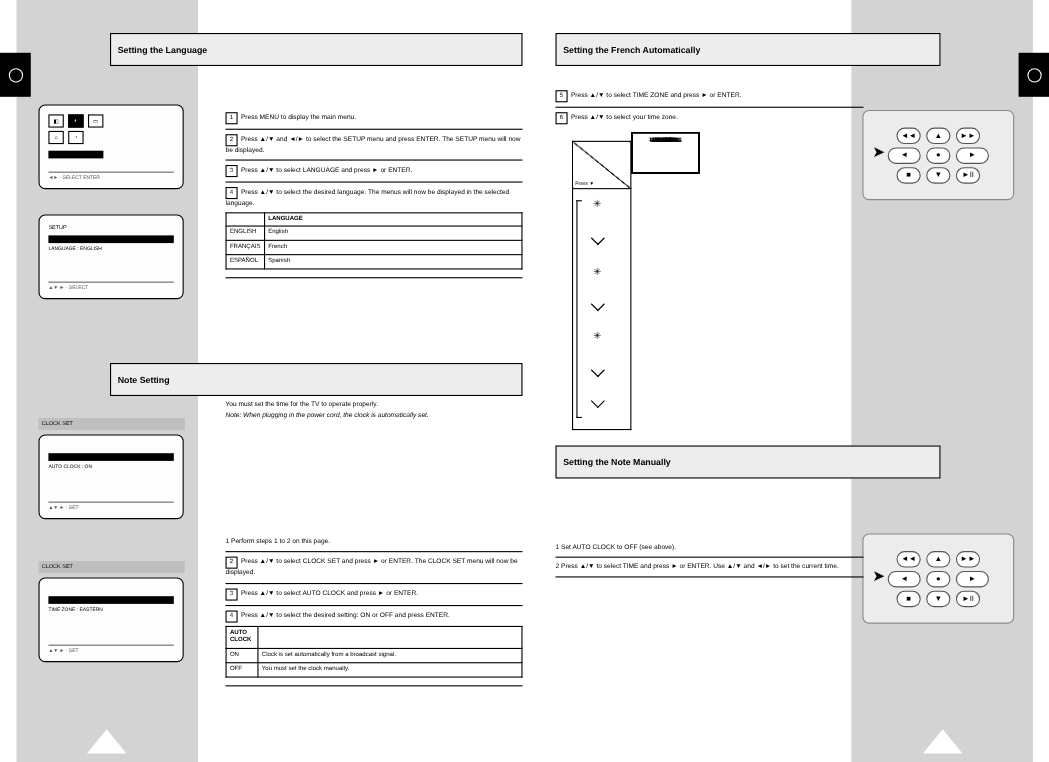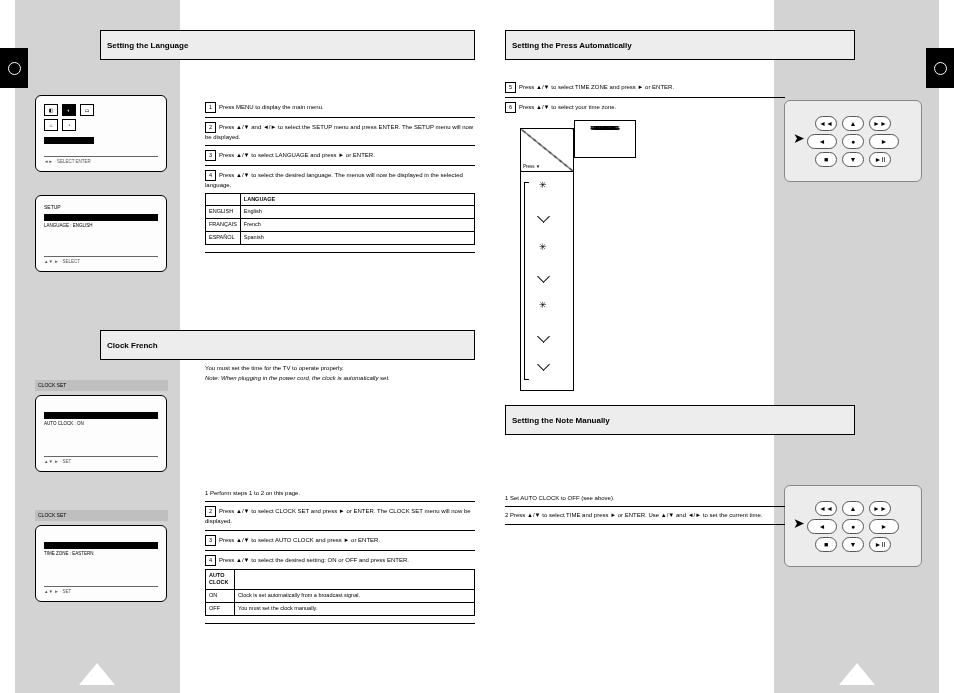--- a/index.html
+++ b/index.html
@@ -185,21 +185,21 @@
                 <td>ESPAÑOL</td>
                 <td>Spanish</td>
               </tr>
       </tbody>
           </table>
     </div>
     <div style="border-bottom:0.7px solid #000;margin-top:3px"></div>
   </div>
 
   <div style="position:absolute;top:330px;left:-95px;right:0">
-    <div class="section-box">Clock French</div>
+    <div class="section-box">Note Setting</div>
   </div>
   <div style="position:absolute;top:365px;left:10px;right:0;font-size:6px">
     <div>You must set the time for the TV to operate properly.</div>
     <div style="margin-top:4px;font-style:italic">Note: When plugging in the power cord, the clock is automatically set.</div>
   </div>
 
   <div style="position:absolute;top:485px;left:10px;right:0">
     <div class="step"><span>1  Perform steps 1 to 2 on this page.</span></div>
     <div class="step"><span class="num">2</span><span>Press ▲/▼ to select CLOCK SET and press ► or ENTER. The CLOCK SET menu will now be displayed.</span></div>
     <div class="step"><span class="num">3</span><span>Press ▲/▼ to select AUTO CLOCK and press ► or ENTER.</span></div>
@@ -221,21 +221,21 @@
               </tr>
       </tbody>
           </table>
     </div>
     <div style="border-bottom:0.7px solid #000;margin-top:3px"></div>
   </div>
 </div>
 
 <div class="col right">
   <div style="position:absolute;top:30px;left:0;right:-70px">
-    <div class="section-box">Setting the Press Automatically</div>
+    <div class="section-box">Setting the French Automatically</div>
   </div>
 
   <div style="position:absolute;top:78px;left:0;right:0">
     <div class="step"><span class="num">5</span><span>Press ▲/▼ to select TIME ZONE and press ► or ENTER.</span></div>
     <div class="step" style="border-bottom:none"><span class="num">6</span><span>Press ▲/▼ to select your time zone.</span></div>
   </div>
 
   <div style="position:absolute;top:120px;left:15px">
     <table class="clocktbl">
       <tbody>

